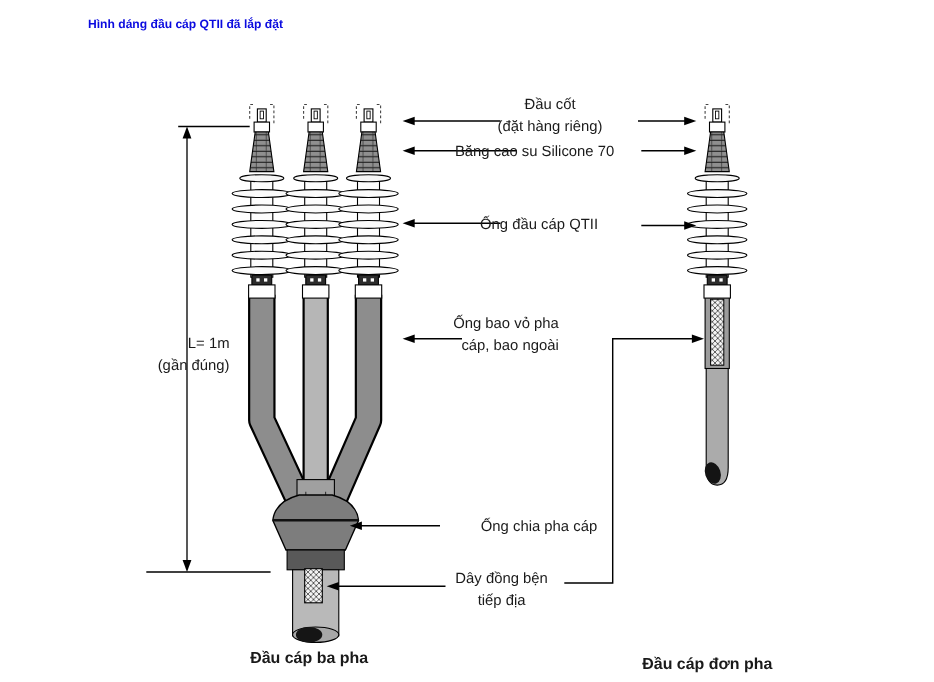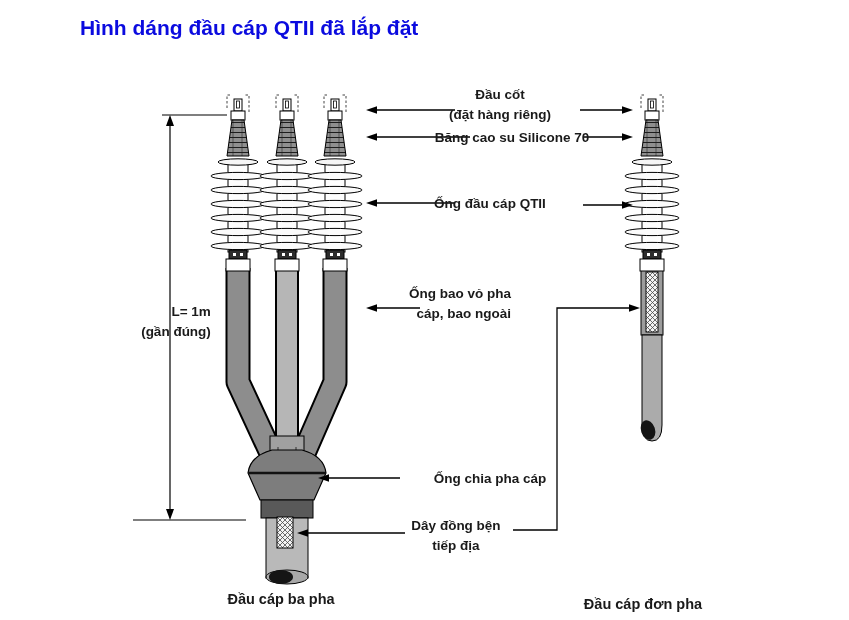--- a/index.html
+++ b/index.html
@@ -6,31 +6,30 @@
   .page{
     position:relative;
     width:849px;height:620px;
     background:#ffffff;
     font-family:"Liberation Sans","DejaVu Sans",sans-serif;
     color:#1a1a1a;
     overflow:hidden;
   }
   .title{
     position:absolute;left:80px;top:16px;
-    font-size:21px;font-weight:bold;color:#0b0bdf;
+    font-size:11px;font-weight:bold;color:#0b0bdf;
     white-space:nowrap;
   }
   svg.diagram{position:absolute;left:0;top:0;}
   .lbl{
     position:absolute;
     transform:translateX(-50%);
     text-align:center;
     font-size:13.5px;line-height:20px;
     white-space:nowrap;
-    font-weight:bold;
   }
   .caption{
     font-weight:bold;font-size:14.5px;
   }
 </style>
 </head>
 <body>
 
 <div class="page">
 
@@ -169,21 +168,21 @@
         <polygon points="640,308 629,304.2 629,311.8" stroke="none"></polygon>
       </g>
     </g>
   </svg>
 
   <div class="lbl" style="left:500px;top:85px;">
     <div>Đầu cốt</div>
     <div>(đặt hàng riêng)</div>
   </div>
 
-  <div class="lbl" style="left:500px;top:128px;padding-left:24px;">Băng cao su Silicone 70</div>
+  <div class="lbl" style="left:474px;top:128px;padding-left:24px;">Băng cao su Silicone 70</div>
 
   <div class="lbl" style="left:490px;top:194px;">Ống đầu cáp QTII</div>
 
   <div class="lbl" style="left:460px;top:284px;text-align:right;">
     <div>Ống bao vỏ pha</div>
     <div>cáp, bao ngoài</div>
   </div>
 
   <div class="lbl" style="left:462px;top:469px;margin-left:28px;">Ống chia pha cáp</div>
 

